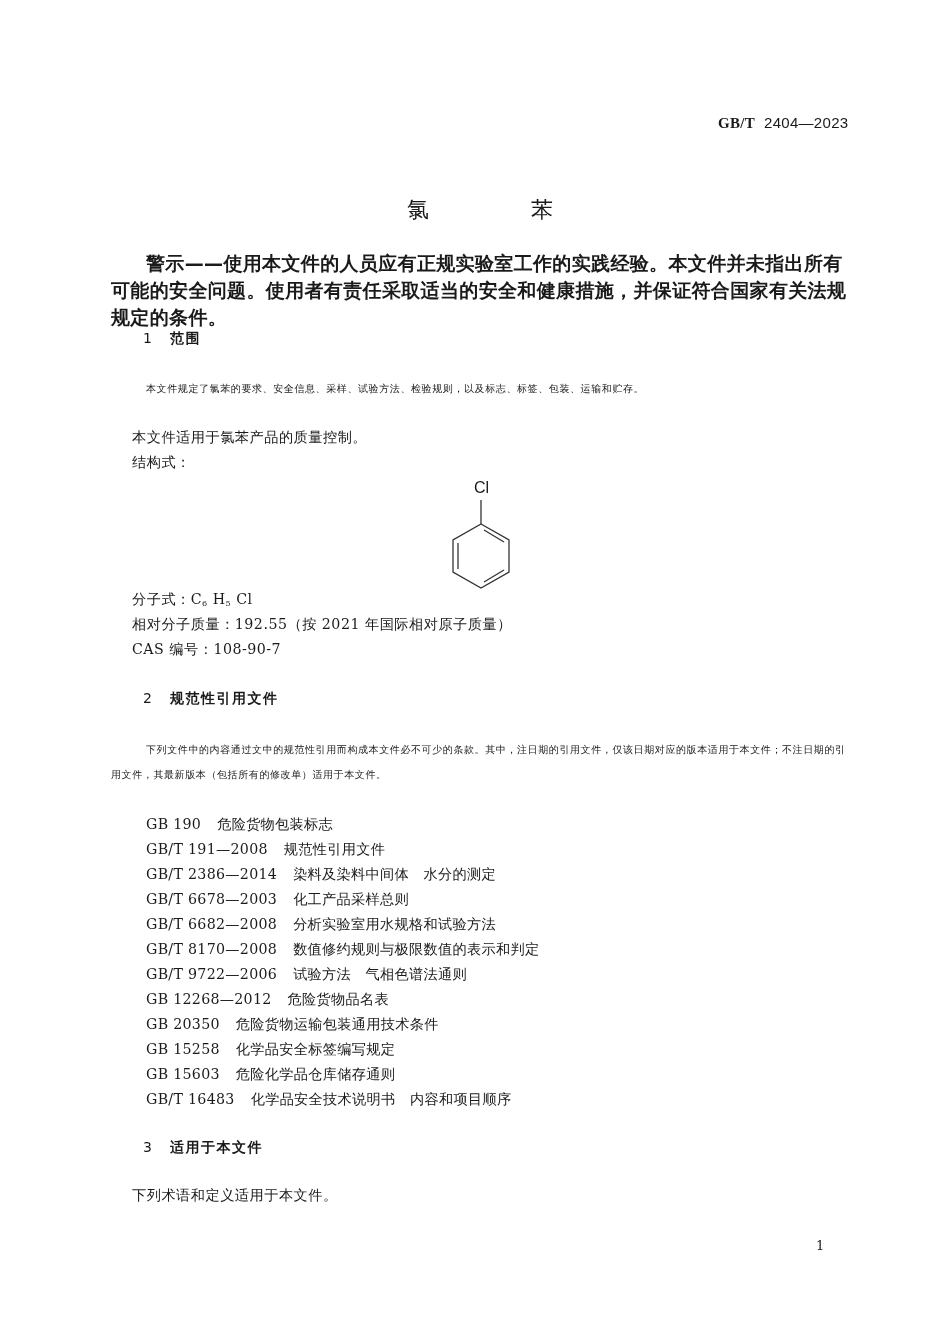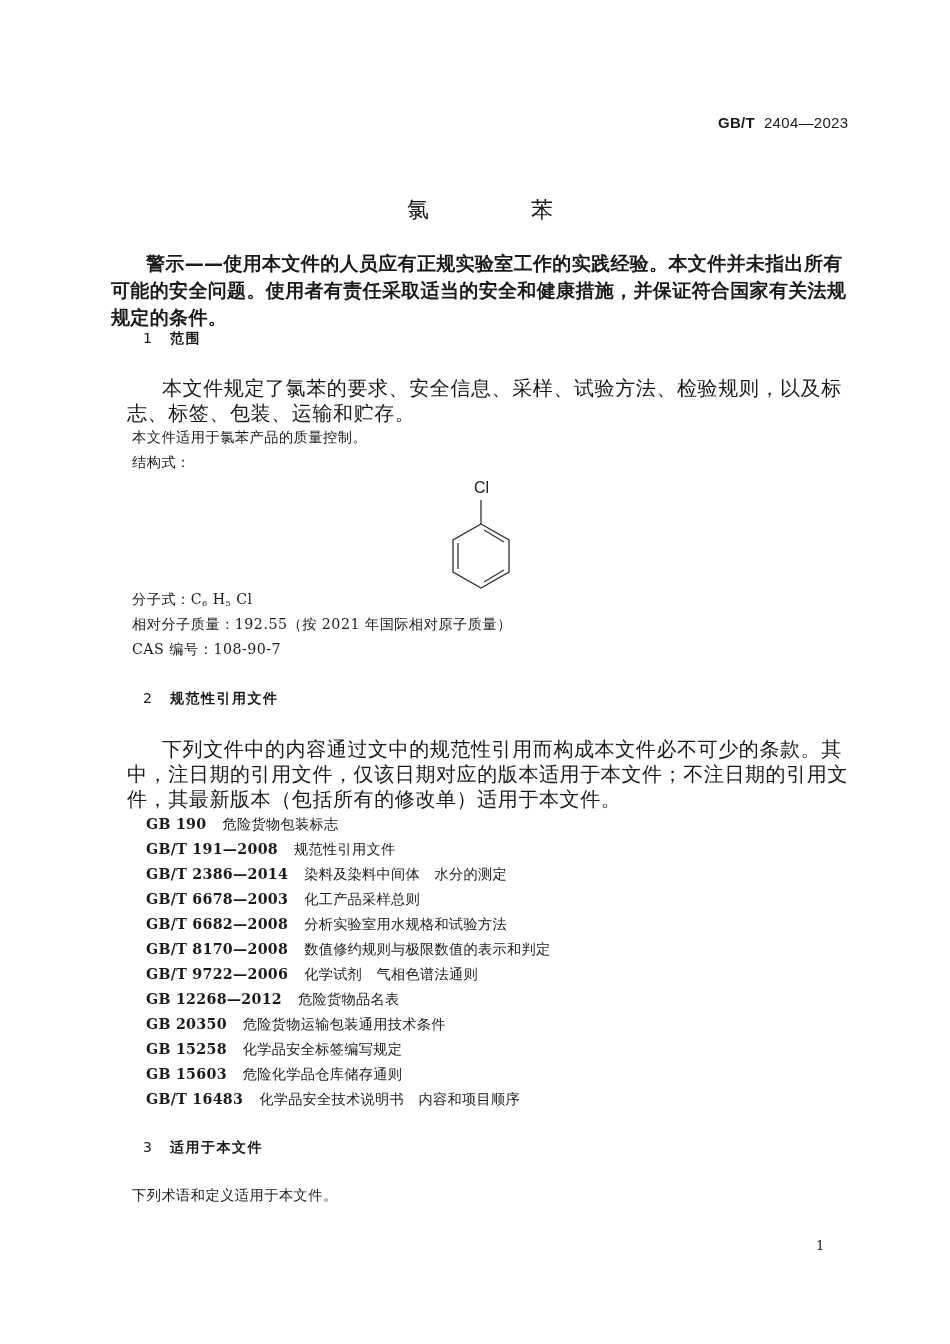--- a/index.html
+++ b/index.html
@@ -1,29 +1,29 @@
 <!DOCTYPE html>
 <html><head>
 <meta charset="utf-8">
 <style>
   html, body { margin:0; padding:0; background:#ffffff; }
   body { width:950px; height:1344px; position:relative; overflow:hidden; color:#1a1a1a;
          font-family: "DejaVu Serif", "Liberation Serif", serif; }
   .abs { position:absolute; white-space:nowrap; }
   .docno { left:718px; top:114px; font-size:15px; font-family:"Liberation Sans", sans-serif; letter-spacing:0.3px; }
-  .docno b { font-family:Liberation Sans, sans-serif; font-weight:bold; }
+  .docno b { font-family:Liberation Serif, serif; font-weight:bold; }
   .title { top:195px; font-size:22px; font-family:"DejaVu Sans", sans-serif; }
   .warn { left:111px; width:740px; font-size:19px; font-family:"DejaVu Sans", sans-serif; font-weight:bold; line-height:27px; top:250px; white-space:normal; text-indent:35px; letter-spacing:0.35px; }
   .h { left:113px; font-size:14px; font-family:"DejaVu Sans", sans-serif;margin-left:30px; }
   .h .num { display:inline-block; width:27px; }
   .h .txt { font-weight:bold; letter-spacing:1.5px; }
-  .para { left:127px; width:740px; font-size:20px; line-height:25px; white-space:normal; text-indent:35px; letter-spacing:0.6px; }
+  .para { left:111px; width:740px; font-size:10px; line-height:25px; white-space:normal; text-indent:35px; letter-spacing:0.6px; }
   .line { left:132px; font-size:14.2px; letter-spacing:0.5px; }
   .ref { left:146px; font-size:14.2px; letter-spacing:0.3px; }
-  .ref .code { display:inline-block;font-weight:bold; }
+  .ref .code { display:inline-block; }
   .ref .gap { display:inline-block; width:16px; }
   sub { font-size:8px; vertical-align:-2px; }
   .pageno { left:816px; top:1238px; font-size:13px; }
   .mol { left:438px; top:475px; }
 </style>
 </head>
 <body>
 
 <div class="abs docno"><b>GB/T</b>&nbsp;&nbsp;<span>2404—2023</span></div>
 
@@ -56,21 +56,21 @@
 
 <div class="abs h" style="top:690px"><span class="num">2</span><span class="txt">规范性引用文件</span></div>
 <div class="abs para" style="top:737px">下列文件中的内容通过文中的规范性引用而构成本文件必不可少的条款。其中，注日期的引用文件，仅该日期对应的版本适用于本文件；不注日期的引用文件，其最新版本（包括所有的修改单）适用于本文件。</div>
 
 <div class="abs ref" style="top:815px"><span class="code">GB 190</span><span class="gap"></span><span>危险货物包装标志</span></div>
 <div class="abs ref" style="top:840px"><span class="code">GB/T 191—2008</span><span class="gap"></span><span>规范性引用文件</span></div>
 <div class="abs ref" style="top:865px"><span class="code">GB/T 2386—2014</span><span class="gap"></span><span>染料及染料中间体　水分的测定</span></div>
 <div class="abs ref" style="top:890px"><span class="code">GB/T 6678—2003</span><span class="gap"></span><span>化工产品采样总则</span></div>
 <div class="abs ref" style="top:915px"><span class="code">GB/T 6682—2008</span><span class="gap"></span><span>分析实验室用水规格和试验方法</span></div>
 <div class="abs ref" style="top:940px"><span class="code">GB/T 8170—2008</span><span class="gap"></span><span>数值修约规则与极限数值的表示和判定</span></div>
-<div class="abs ref" style="top:965px"><span class="code">GB/T 9722—2006</span><span class="gap"></span><span>化学试剂　气相色谱法通则</span></div>
+<div class="abs ref" style="top:965px"><span class="code">GB/T 9722—2006</span><span class="gap"></span><span>试验方法　气相色谱法通则</span></div>
 <div class="abs ref" style="top:990px"><span class="code">GB 12268—2012</span><span class="gap"></span><span>危险货物品名表</span></div>
 <div class="abs ref" style="top:1015px"><span class="code">GB 20350</span><span class="gap"></span><span>危险货物运输包装通用技术条件</span></div>
 <div class="abs ref" style="top:1040px"><span class="code">GB 15258</span><span class="gap"></span><span>化学品安全标签编写规定</span></div>
 <div class="abs ref" style="top:1065px"><span class="code">GB 15603</span><span class="gap"></span><span>危险化学品仓库储存通则</span></div>
 <div class="abs ref" style="top:1090px"><span class="code">GB/T 16483</span><span class="gap"></span><span>化学品安全技术说明书　内容和项目顺序</span></div>
 
 <div class="abs h" style="top:1139px"><span class="num">3</span><span class="txt">适用于本文件</span></div>
 <div class="abs line" style="top:1186px">下列术语和定义适用于本文件。</div>
 
 <div class="abs pageno">1</div>

